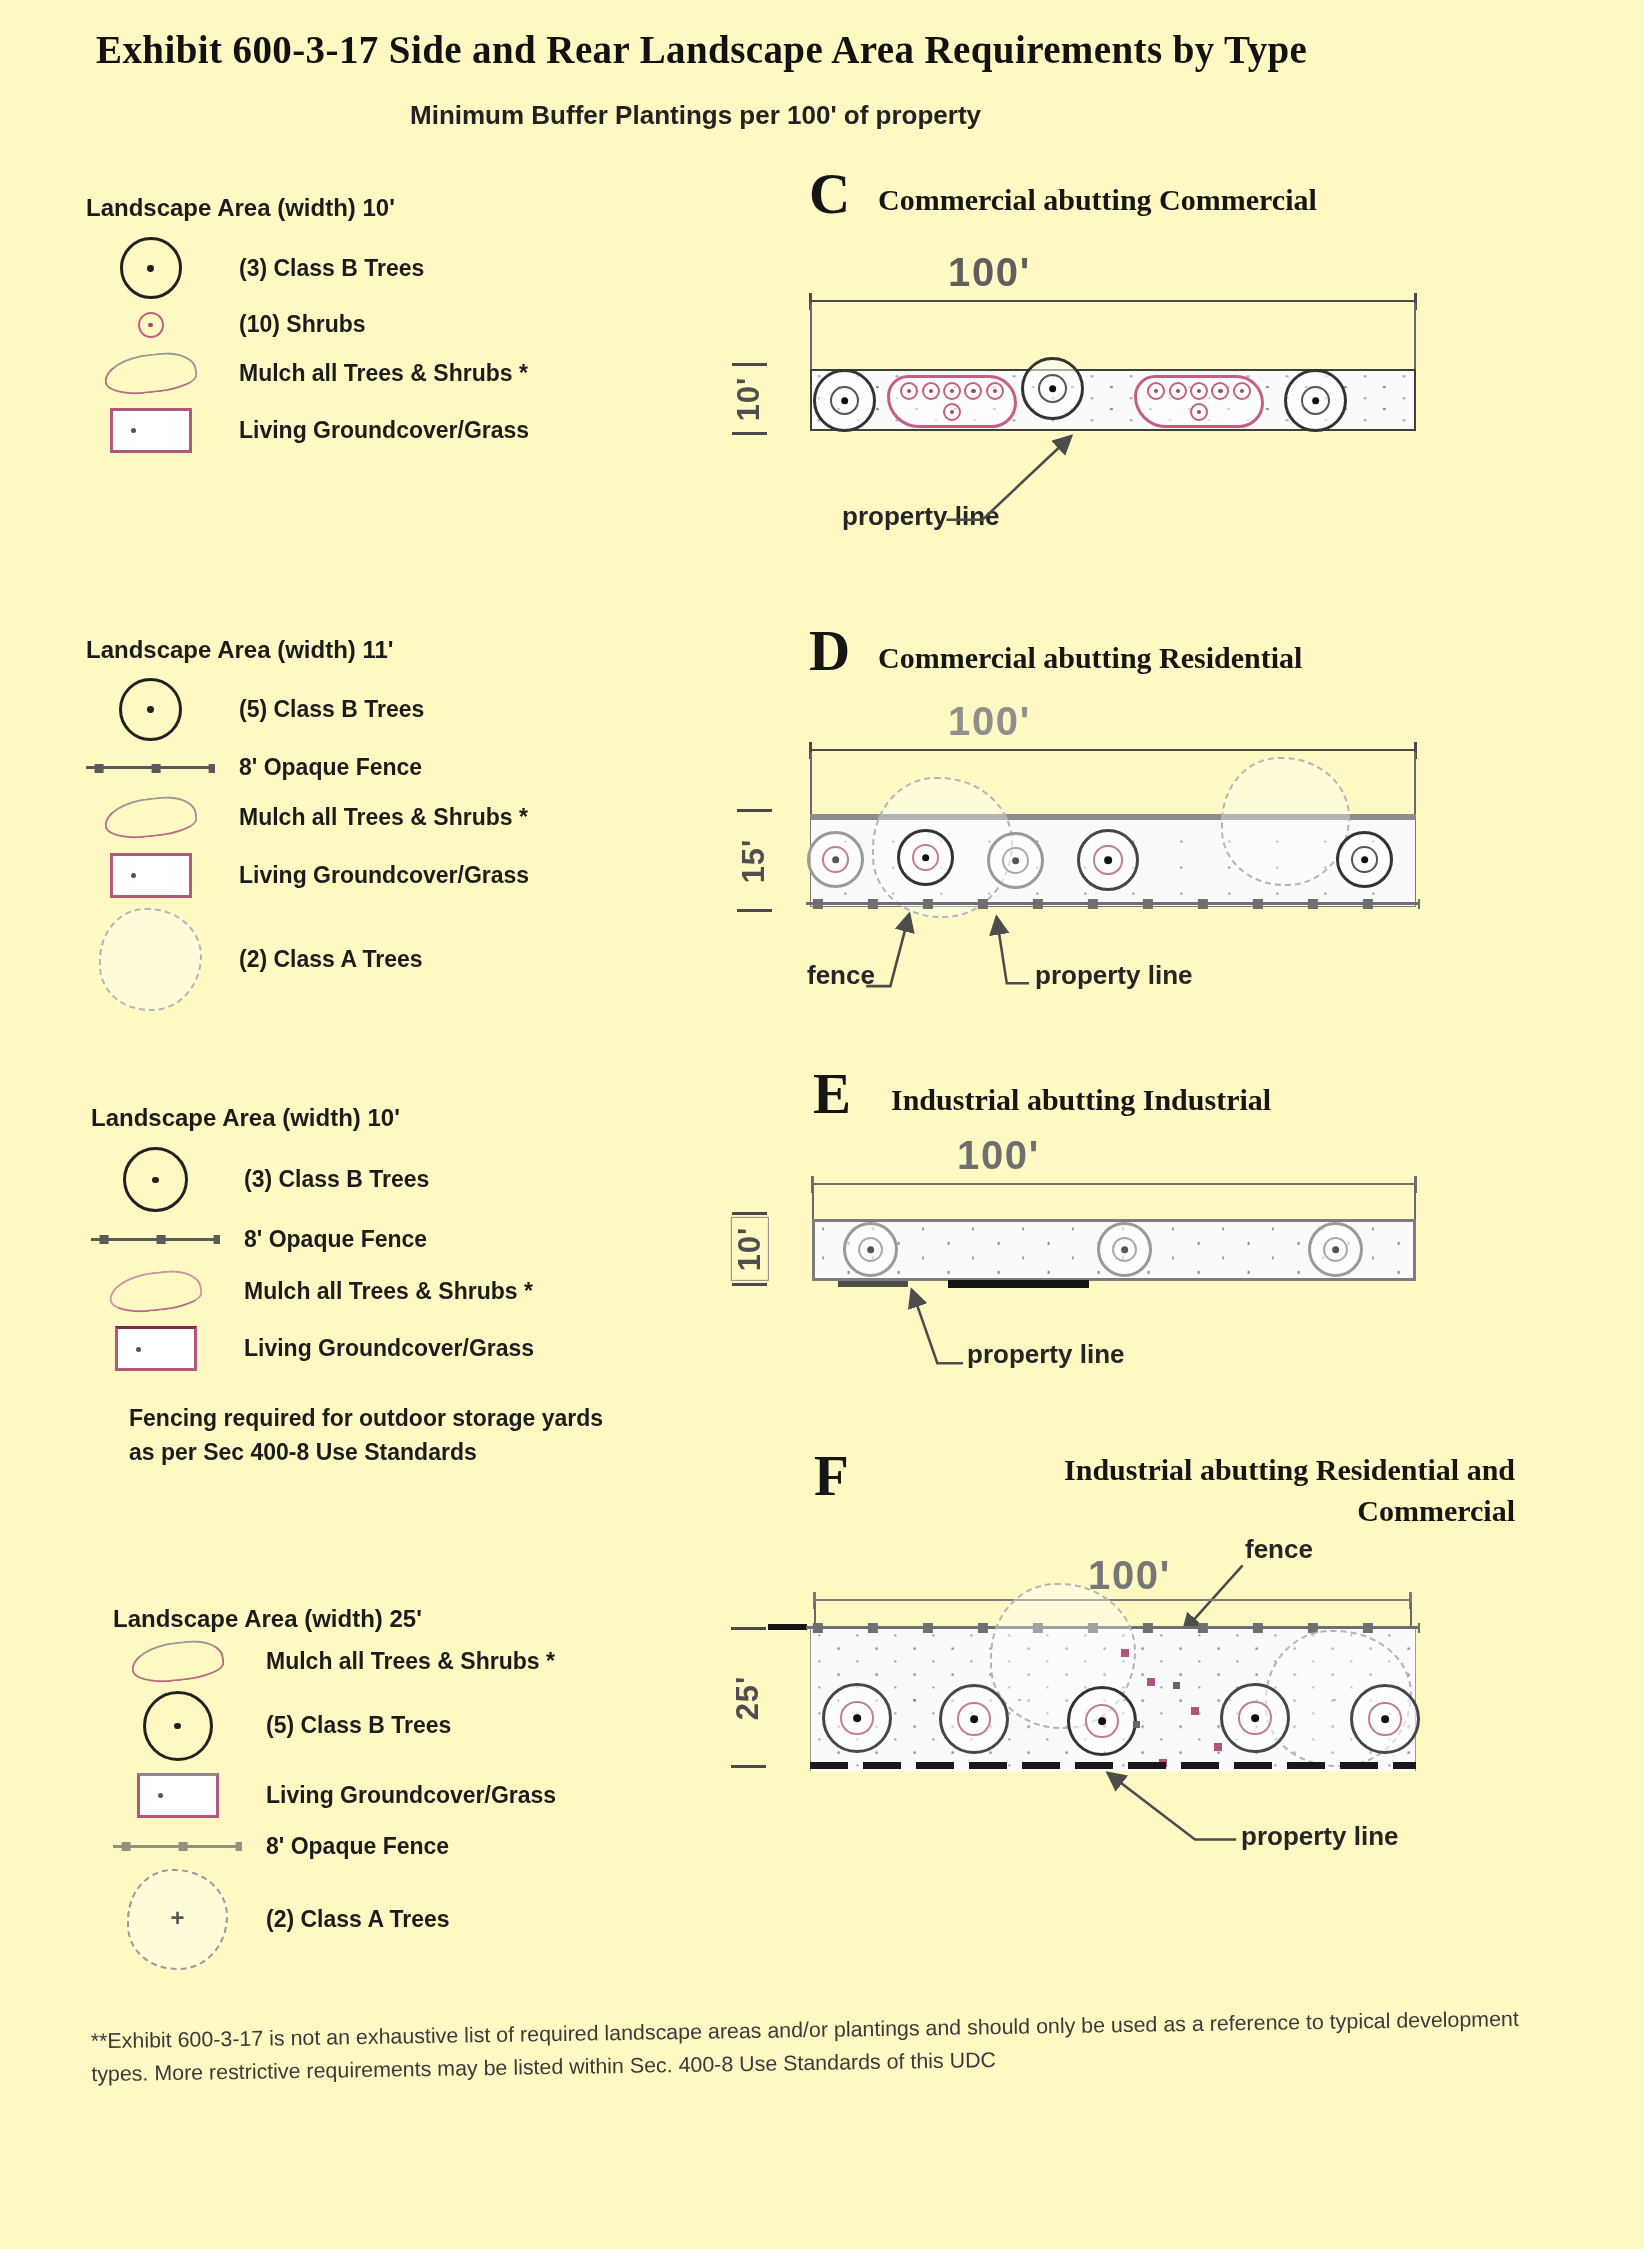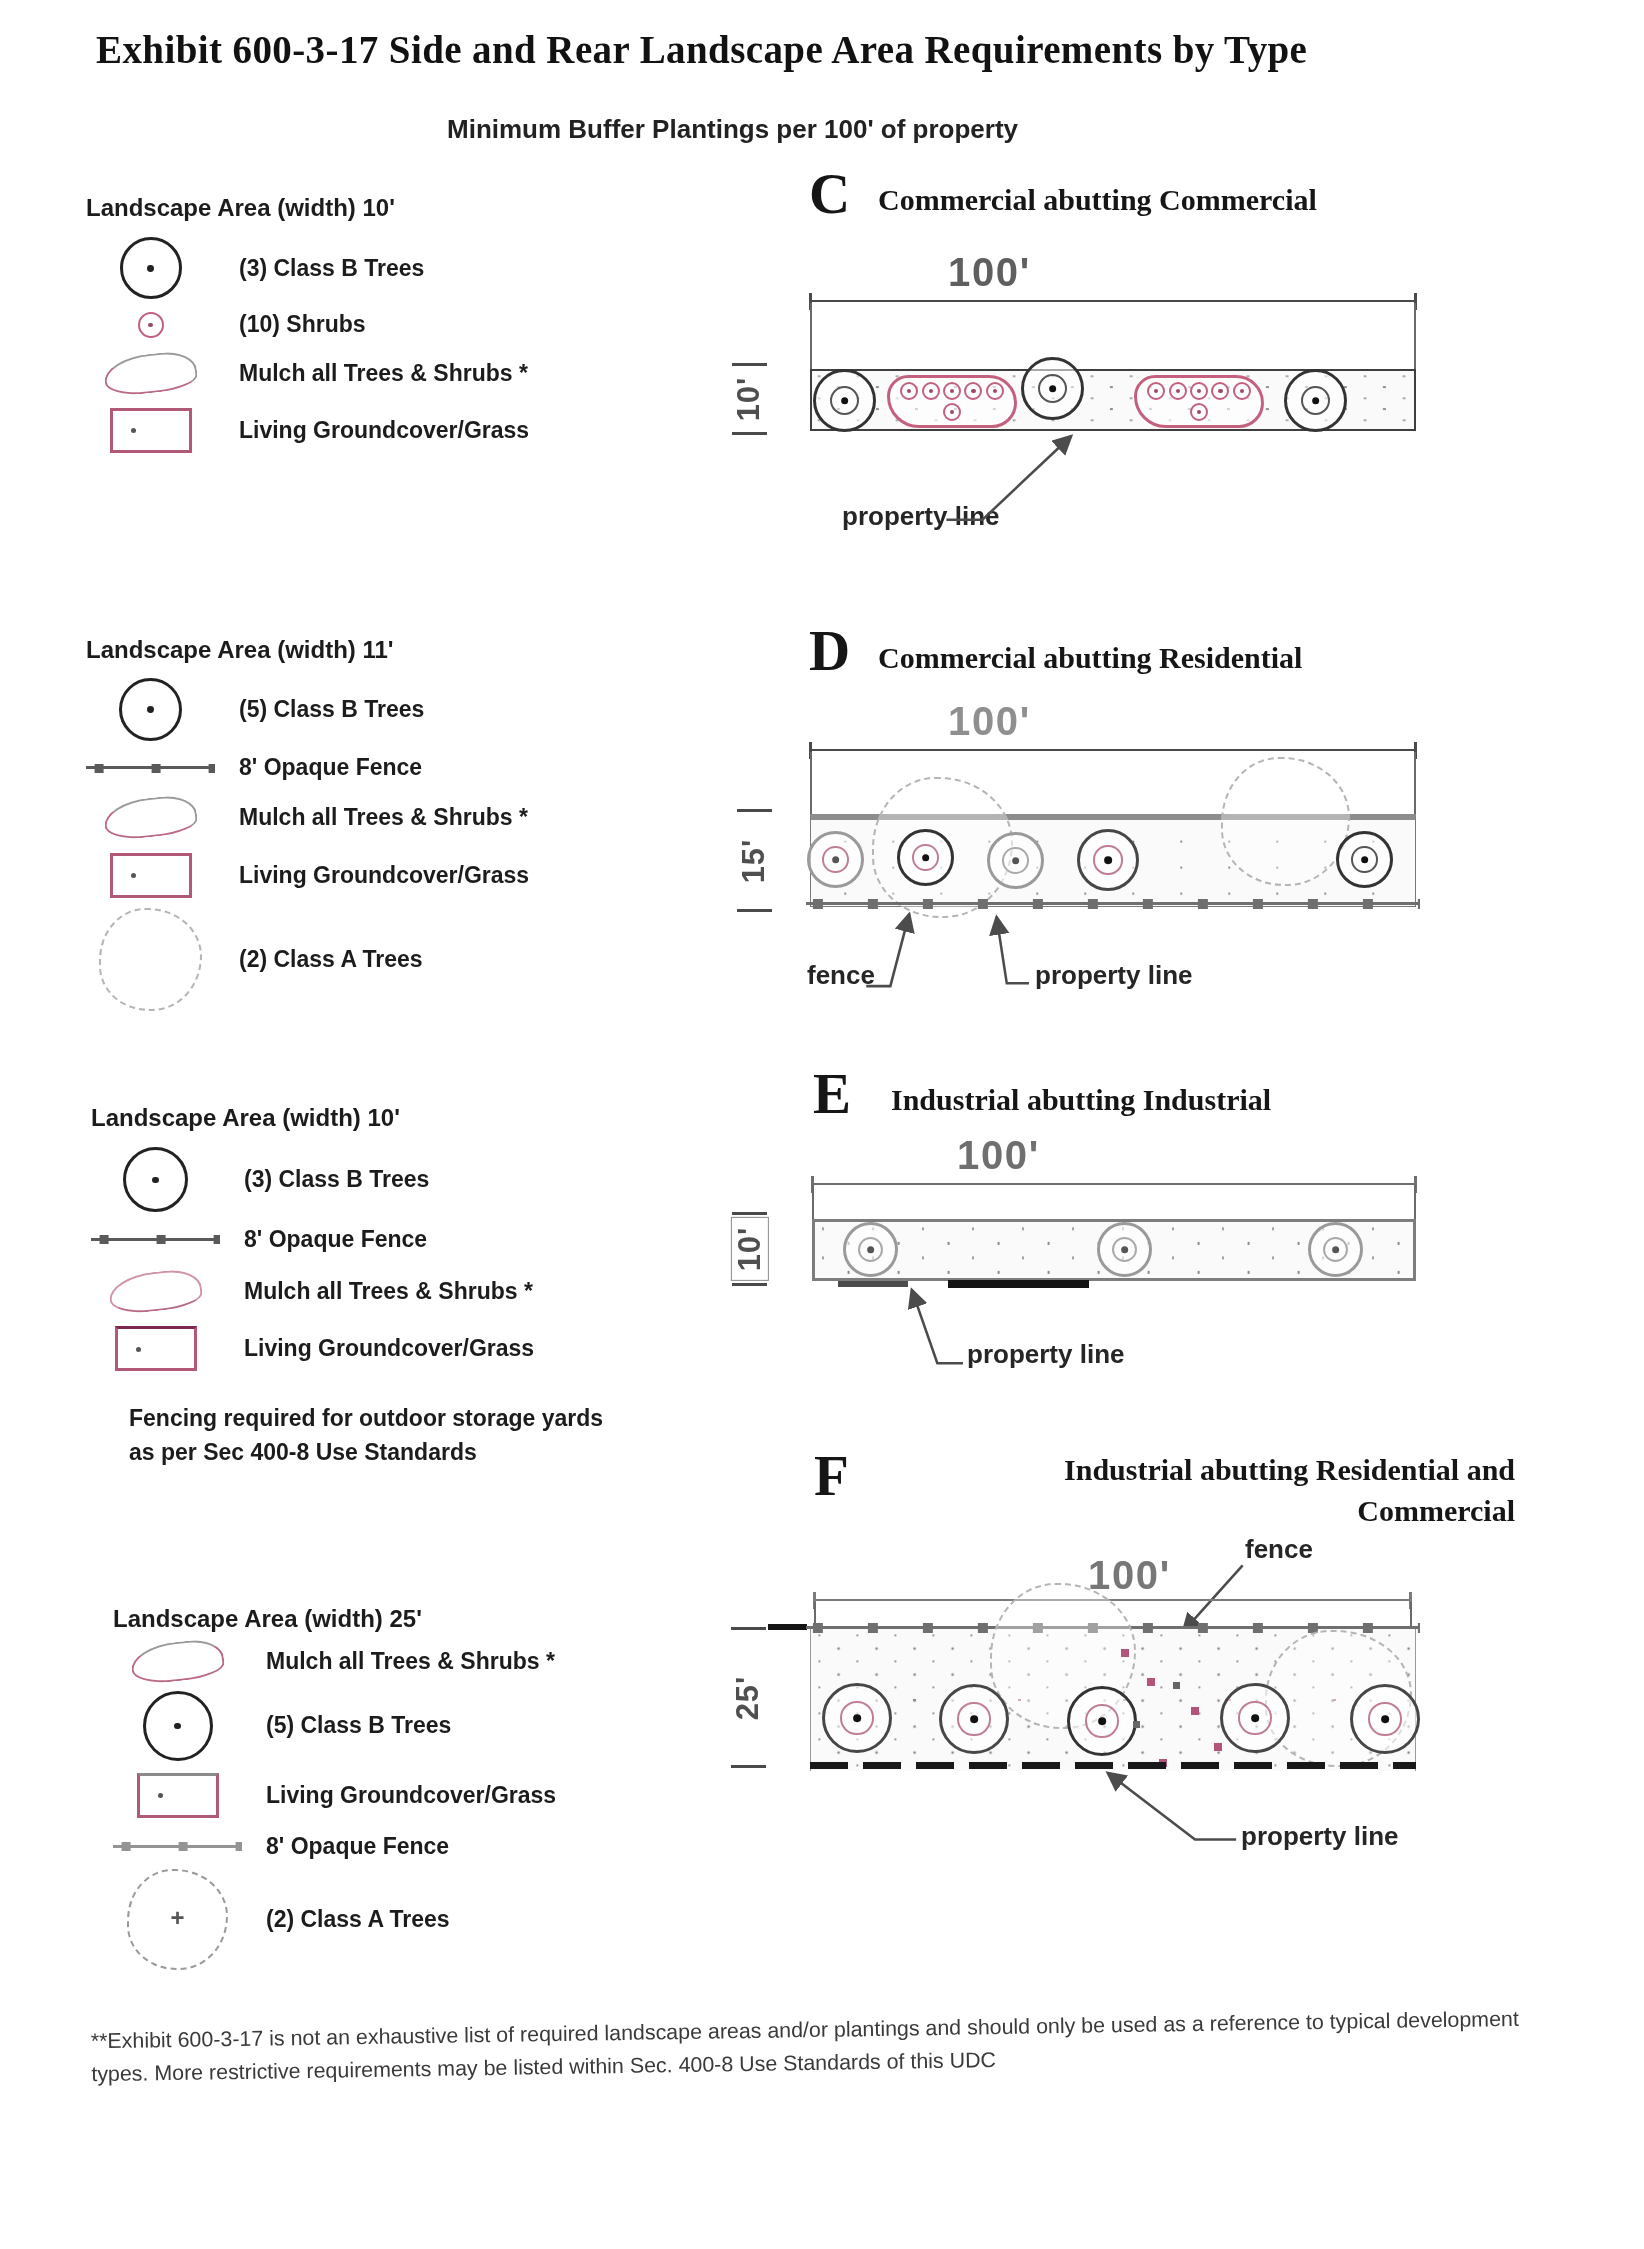--- a/index.html
+++ b/index.html
@@ -1,16 +1,16 @@
 <!DOCTYPE html>
 <html style="font-size:13.7px"><head>
 <meta charset="utf-8">
 <style>
   html,body{margin:0;padding:0;background:#e8e8e8;}
-  #page{position:relative;width:1645px;height:2250px;background:#ffffff;overflow:hidden;
+  #page{position:relative;width:1645px;height:2250px;background:#fef9c3;overflow:hidden;
         font-family:"Liberation Sans",sans-serif;color:#1f1f1f;}
   .abs{position:absolute;}
   .pre{white-space:pre-line;margin-left:24px;}
   
   .title{font-family:"Liberation Serif",serif;font-weight:700;font-size:39px;letter-spacing:0.4px;color:#121212;}
   .subtitle{font-size:26px;font-weight:600;color:#222;}
   .lg-title{font-size:24px;font-weight:700;color:#1c1c1c;margin-bottom:5.1px;}
   .lrow{display:flex;align-items:center;gap:24px;}
   .sym{width:129px;display:flex;justify-content:center;align-items:center;flex:0 0 129px;}
   .llabel{font-size:23px;font-weight:600;color:#1c1c1c;white-space:nowrap;}
@@ -79,21 +79,21 @@
   .leg-tree{position:relative;border-radius:50%;border:3.4px solid #222;box-sizing:border-box;}
   .leg-tree::after{content:"";position:absolute;left:50%;top:50%;width:6.9px;height:6.9px;margin:-3.4px 0 0 -3.4px;background:#222;border-radius:50%;}
   svg.arrow{position:absolute;overflow:visible;}
 </style>
 </head>
 <body>
 
 <div id="page">
 
   <div class="abs title" style="left:96px;top:27.4px;">Exhibit 600-3-17 Side and Rear Landscape Area Requirements by Type</div>
-  <div class="abs subtitle" style="left:410px;top:114px;margin-left:37px;">Minimum Buffer Plantings per 100' of property</div>
+  <div class="abs subtitle" style="left:410px;top:100px;">Minimum Buffer Plantings per 100' of property</div>
 
   <div class="abs" style="left:86px;top:194px;width:514px;">
     <div class="lg-title">Landscape Area (width) 10'</div>
     <div class="lrow" style="margin-top:15.4px;">
       <span class="sym">
           <span class="leg-tree" style="width:62px;height:62px;"></span>
         </span>
       <span class="llabel">(3) Class B Trees</span>
     </div>
     <div class="lrow" style="margin-top:12px;">

